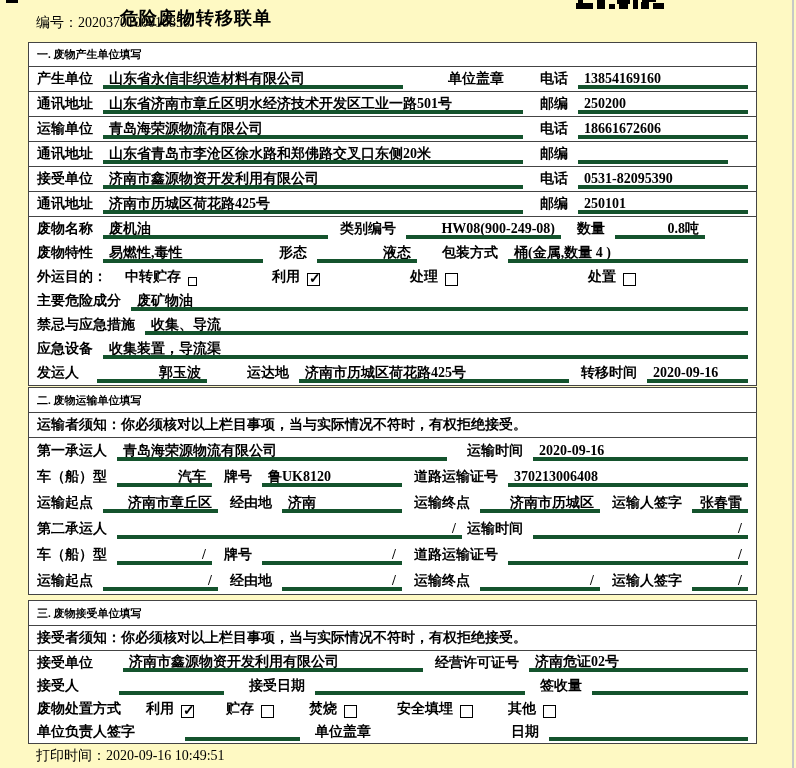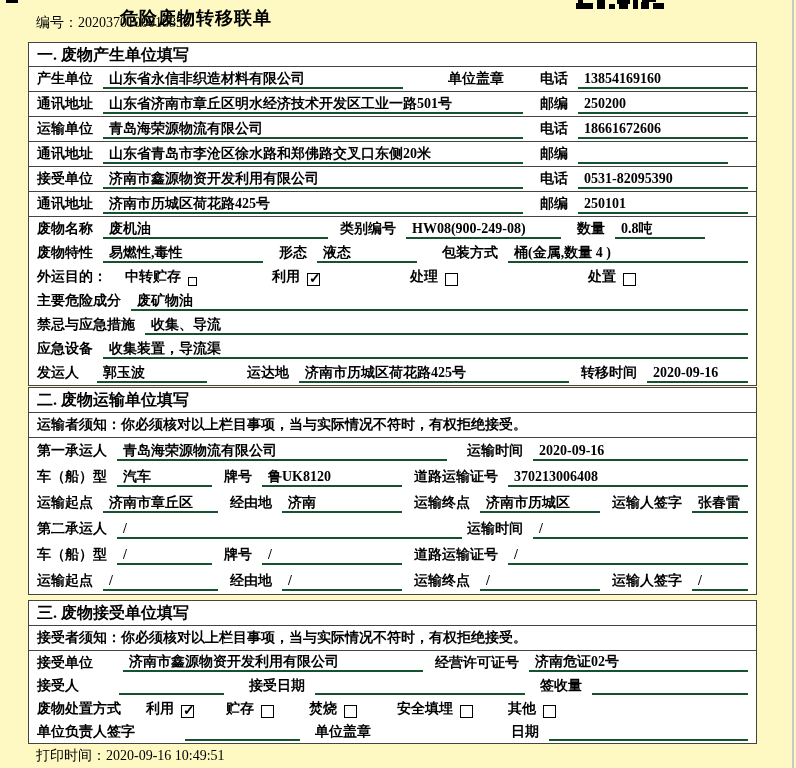--- a/index.html
+++ b/index.html
@@ -13,31 +13,31 @@
   .window-edge { position:absolute; right:2px; top:0; width:2px; height:768px; background:#c8c8c8; }
   .serial { position:absolute; left:36px; top:14px; white-space:nowrap; }
   .doc-title { position:absolute; left:120px; right:30px; top:6px; 
     font-size:18px; font-weight:bold; letter-spacing:1px; }
   .qr { position:absolute; left:576px; top:0; width:88px; height:9px; }
   .box { position:absolute; left:28px; width:729px; border:1px solid #444; background:#fff; }
   .boxA { top:42px; }
   .boxB { top:387px; }
   .boxC { top:600px; }
   .sec-head { font-weight:bold; padding:0 8px; border-bottom:1px solid #444;
-    height:24px; line-height:23px; font-size:16px; }
+    height:24px; line-height:23px; font-size:11px; }
   .boxB .sec-head, .boxC .sec-head { height:25px; line-height:24px; }
   .row { display:flex; align-items:center; padding:0 8px; height:24px;font-weight:bold; }
   .row.hb { border-bottom:1px solid #444; height:25px; }
   .boxB .row { height:26px; }
   .boxB .row.notice, .boxC .row.notice { height:25px; }
   .boxC .row { height:23px; }
   .lbl { white-space:nowrap; margin-right:10px; }
-  .val { border-bottom:2px solid #14532d; white-space:nowrap; padding:0 6px;
+  .val { border-bottom:4px solid #14532d; white-space:nowrap; padding:0 6px;
     height:19px; line-height:18px; overflow:hidden; }
-  .ctr { text-align:left; }
+  .ctr { text-align:right; }
   .fx { flex:1 1 auto; }
   .mla { margin-left:auto; }
   .mr20 { margin-right:20px; }
   .ml8{margin-left:8px}.ml12{margin-left:12px}.ml15{margin-left:15px}.ml16{margin-left:16px}
   .ml20{margin-left:20px}.ml25{margin-left:25px}.ml30{margin-left:30px}.ml35{margin-left:35px}
   .ml40{margin-left:40px}.ml45{margin-left:45px}.ml50{margin-left:32px}.ml75{margin-left:75px}
   .ml90{margin-left:90px}.ml130{margin-left:130px}
   .w90{width:90px}.w95{width:95px}.w100{width:100px}.w105{width:105px}.w110{width:110px}
   .w115{width:115px}.w120{width:120px}.w140{width:140px}.w150{width:150px}.w155{width:155px}
   .w160{width:160px}.w170{width:170px}.w210{width:210px}.w215{width:215px}.w225{width:225px}

